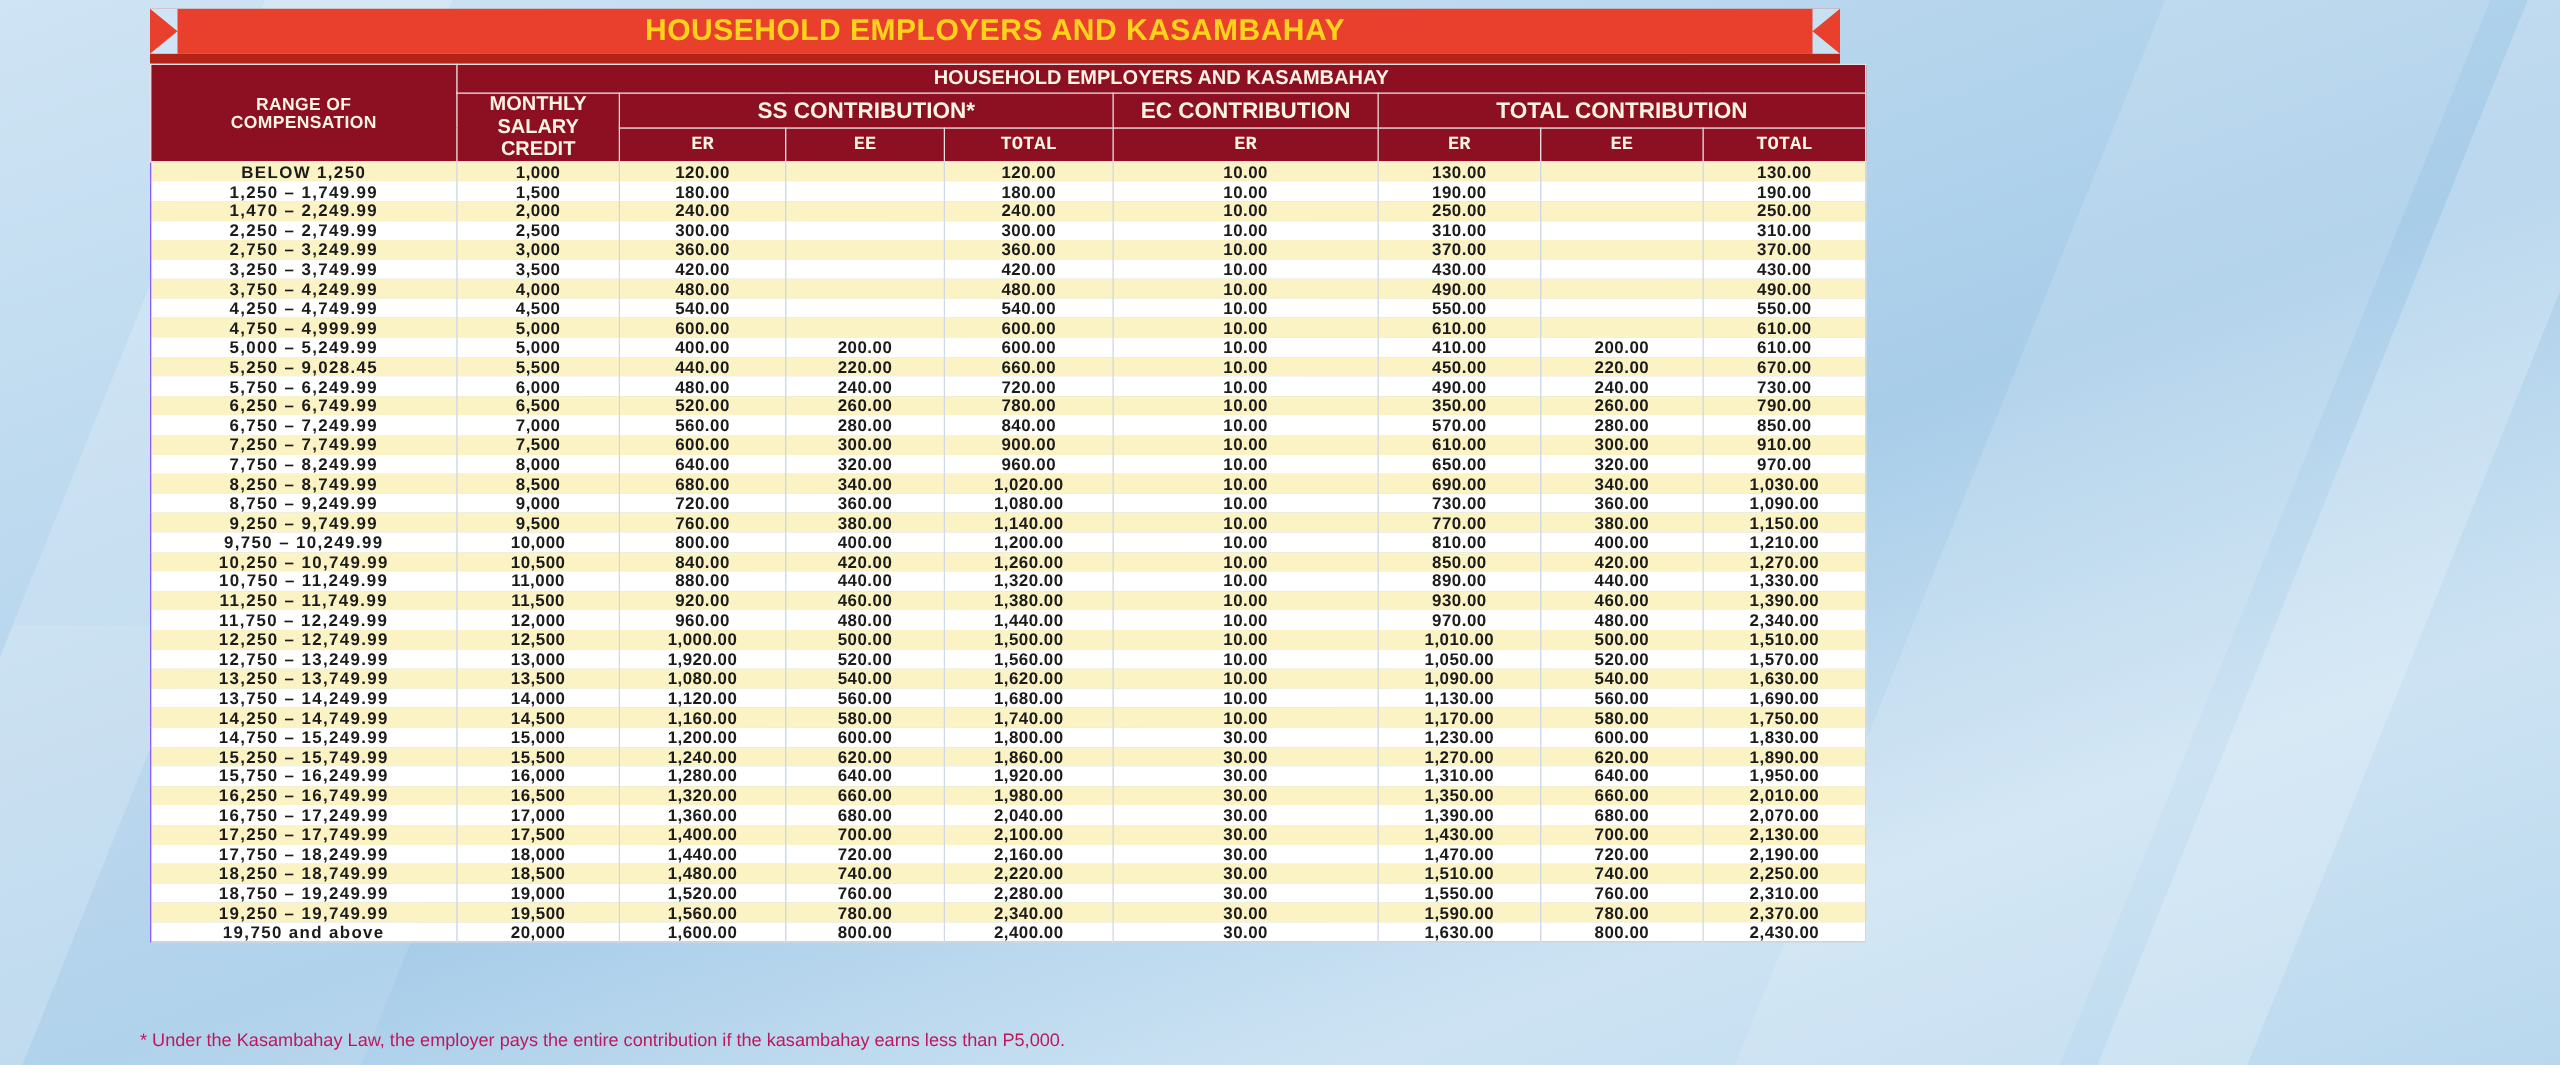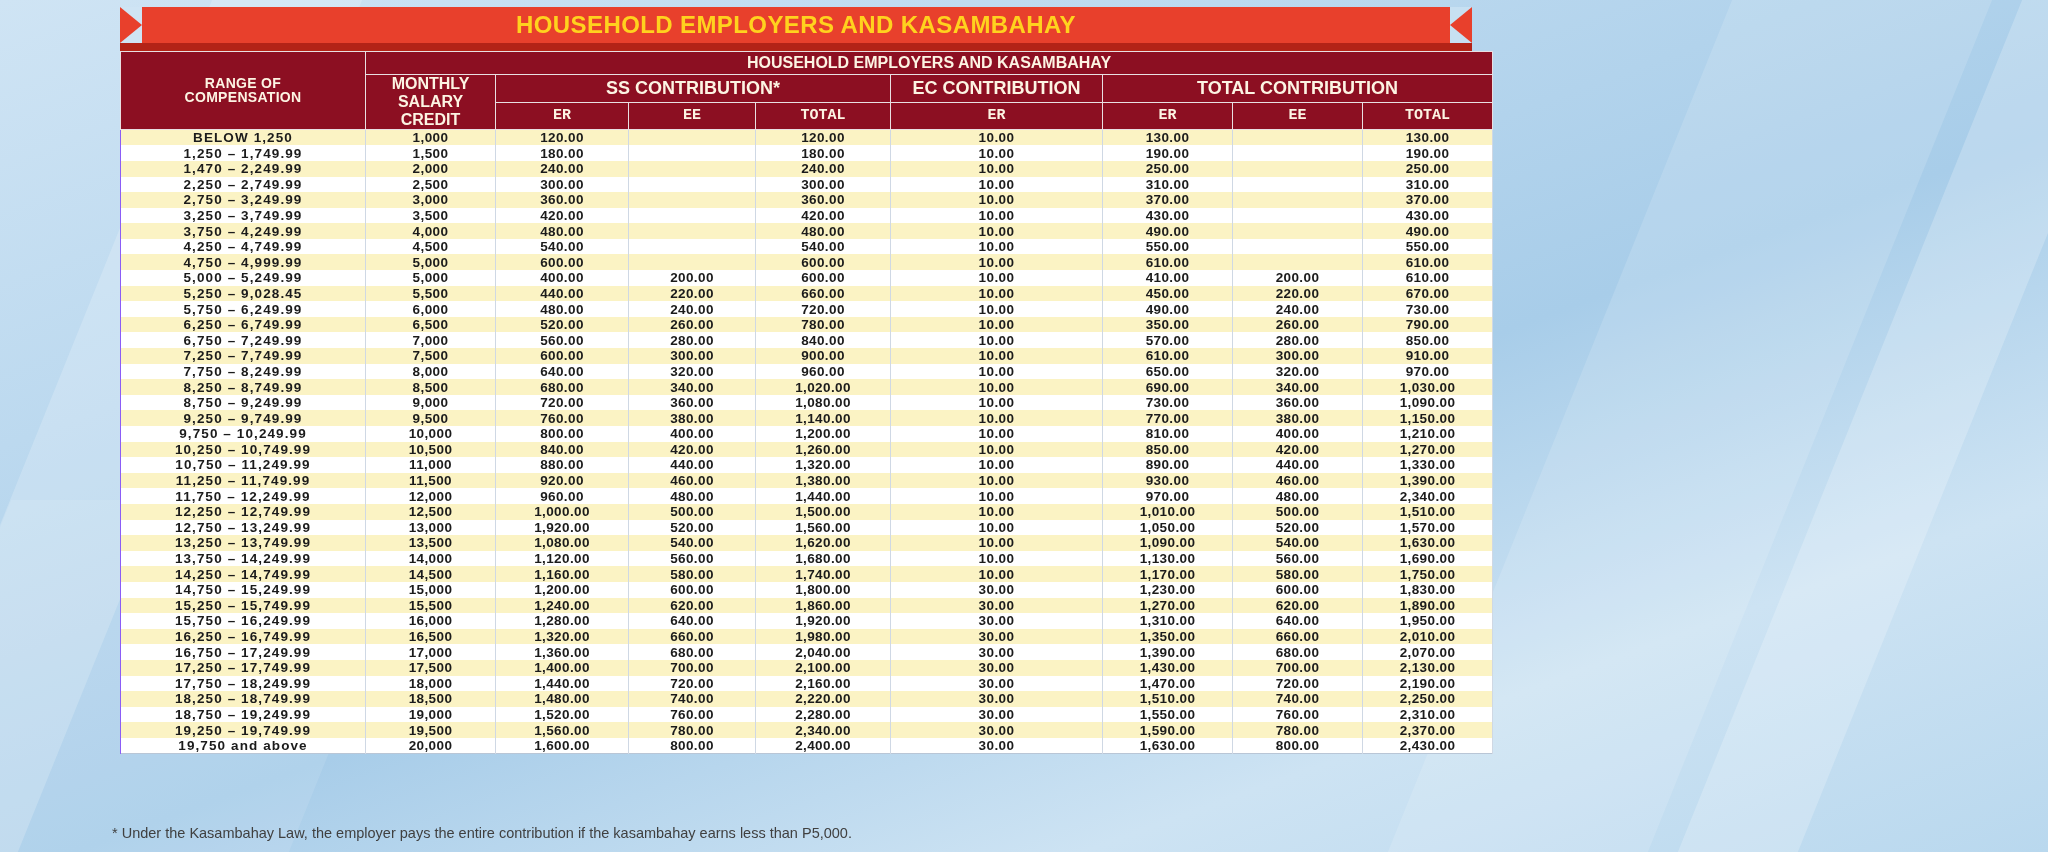--- a/index.html
+++ b/index.html
@@ -540,13 +540,13 @@
           <td class="num">2,400.00</td>
           <td class="num">30.00</td>
           <td class="num">1,630.00</td>
           <td class="num">800.00</td>
           <td class="num">2,430.00</td>
         </tr>
       </tbody>
 </table>
 </div>
 
-<div style="position:absolute;left:112px;top:825px;font-size:14.5px;color:#404040;">* Under the Kasambahay Law, the employer pays the entire contribution if the kasambahay earns less than P5,000.</div>
+<div style="position:absolute;left:112px;top:825px;font-size:14.5px;color:#be185d;">* Under the Kasambahay Law, the employer pays the entire contribution if the kasambahay earns less than P5,000.</div>
 
 </body></html>

